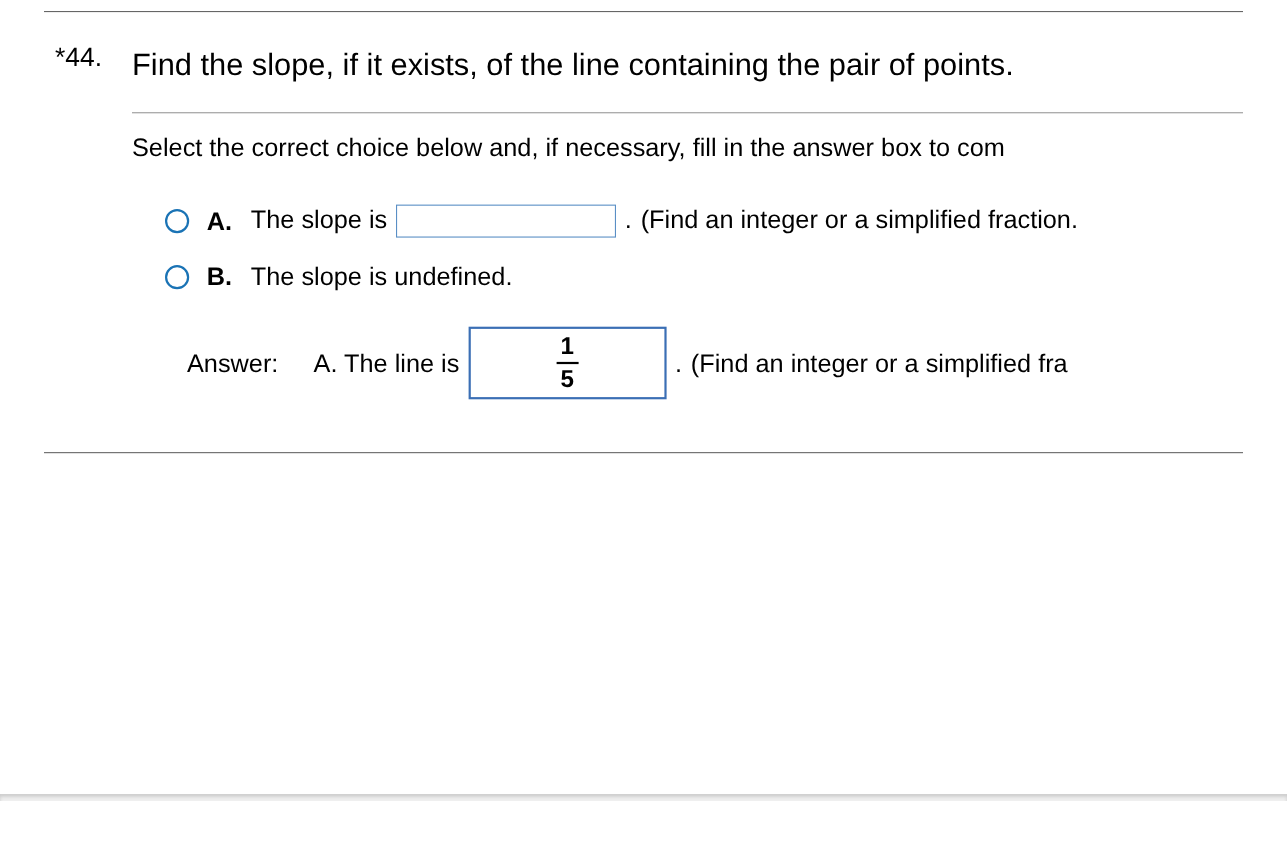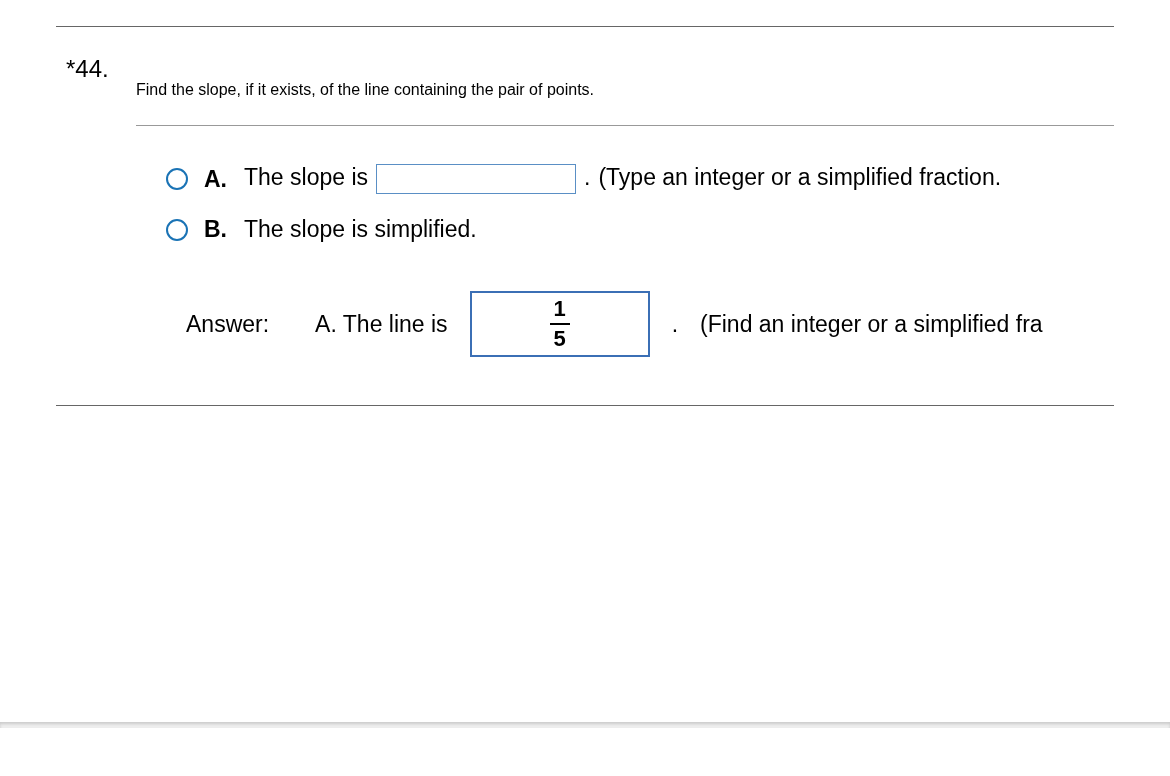--- a/index.html
+++ b/index.html
@@ -10,41 +10,40 @@
     body {
       font-family: Arial, Helvetica, sans-serif;
       font-size: 22px;
       color: #000;
       width: 1170px;
       height: 776px;
       background: #fff;
       overflow: hidden;
     }
     .container {
-      padding: 16px;
+      padding: 0;
     }
     .top-rule {
       border-top: 1.5px solid #666;
       margin: 10px 40px 0 40px;
     }
     .question-block {
       padding: 28px 40px 0 50px;
     }
     .question-header {
       display: flex;
       align-items: flex-start;
     }
     .question-number {
       min-width: 70px;
       font-size: 24px;
     }
     .question-text {
-      font-size: 16px;
+      font-size: 28px;
       line-height: 1.4;
-      margin-top: 24px;
     }
     .points-line {
       margin-top: 30px;
       margin-left: 130px;
       font-size: 24px;
     }
     .sub-rule {
       border-top: 1px solid #999;
       margin: 24px 40px 0 120px;
     }
@@ -86,25 +85,25 @@
       width: 200px;
       height: 30px;
       border: 1.5px solid #5a8fc5;
       background: #fff;
       vertical-align: middle;
     }
     .hint-text {
       white-space: nowrap;
     }
     .answer-section {
-      margin: 48px 0 0 170px;
+      margin: 32px 0 0 170px;
       display: flex;
       align-items: center;
       font-size: 23px;
-      gap: 22px;
+      gap: 8px;
     }
     .answer-label {
       margin-right: 4px;
     }
     .answer-letter {
       margin-left: 20px;
     }
     .answer-box-filled {
       display: inline-flex;
       align-items: center;
@@ -157,38 +156,39 @@
 
   <div class="question-block">
     <div class="question-header">
       <div class="question-number">*44.</div>
       <div class="question-text">Find the slope, if it exists, of the line containing the pair of points.</div>
     </div>
   </div>
 
   <div class="sub-rule"></div>
 
+  <div class="instruction">Select the correct choice below and, if necessary, fill in the answer box to com</div>
 
   <div class="choices">
 
     <div class="choice-row">
       <div class="radio"></div>
       <div class="choice-label">A.</div>
       <div class="choice-text">
         <span>The slope is</span>
         <span class="answer-box-empty"></span>
         <span>.</span>
-        <span class="hint-text">(Type an integer or a simplified fraction.</span>
+        <span class="hint-text">(Find an integer or a simplified fraction.</span>
       </div>
     </div>
 
     <div class="choice-row">
       <div class="radio"></div>
       <div class="choice-label">B.</div>
-      <div class="choice-text">The slope is simplified.</div>
+      <div class="choice-text">The slope is undefined.</div>
     </div>
 
   </div>
 
   <div class="answer-section">
     <span class="answer-label">Answer:</span>
     <span class="answer-letter">A. The line is</span>
     <span class="answer-box-filled">
       <span class="fraction">
         <span class="num">1</span>

